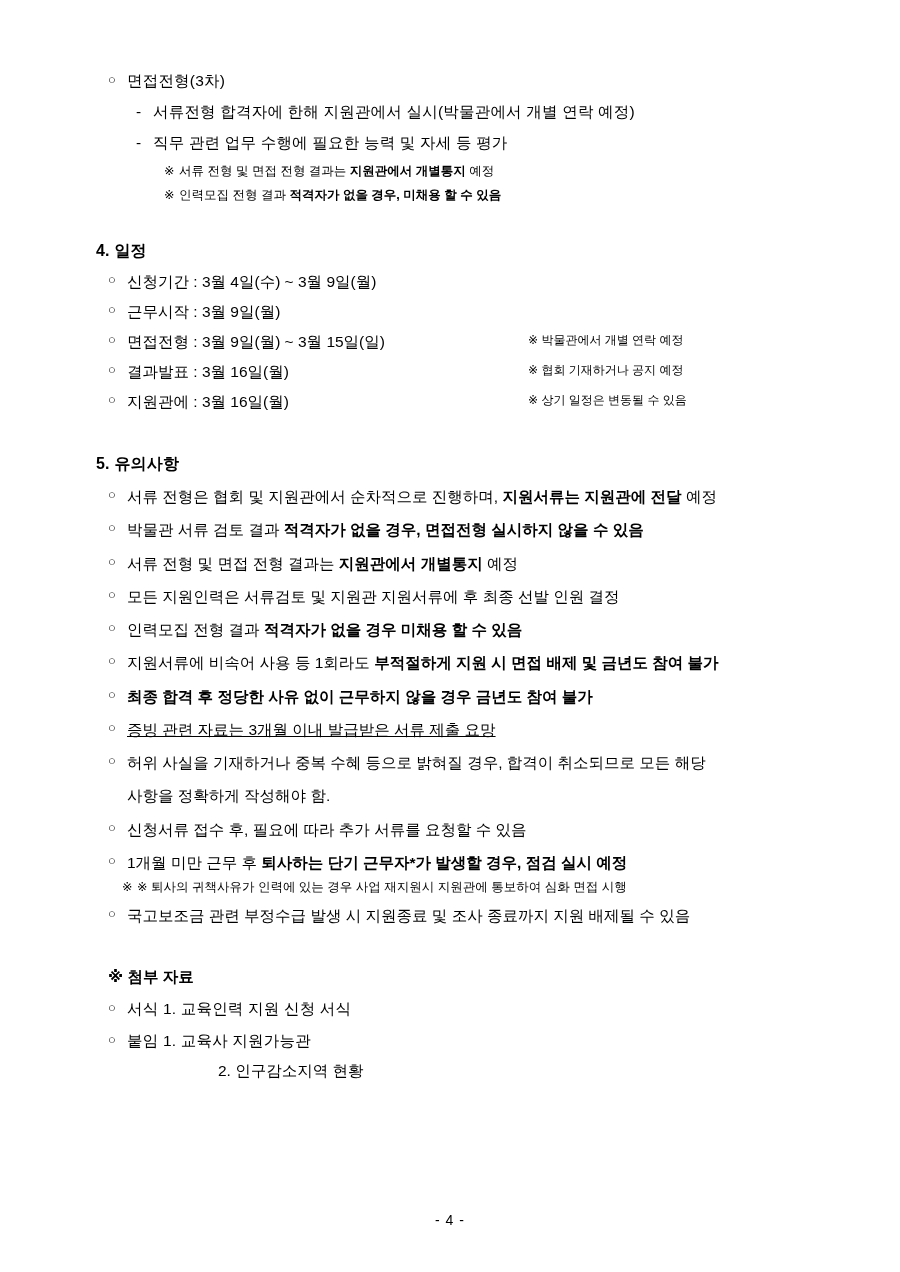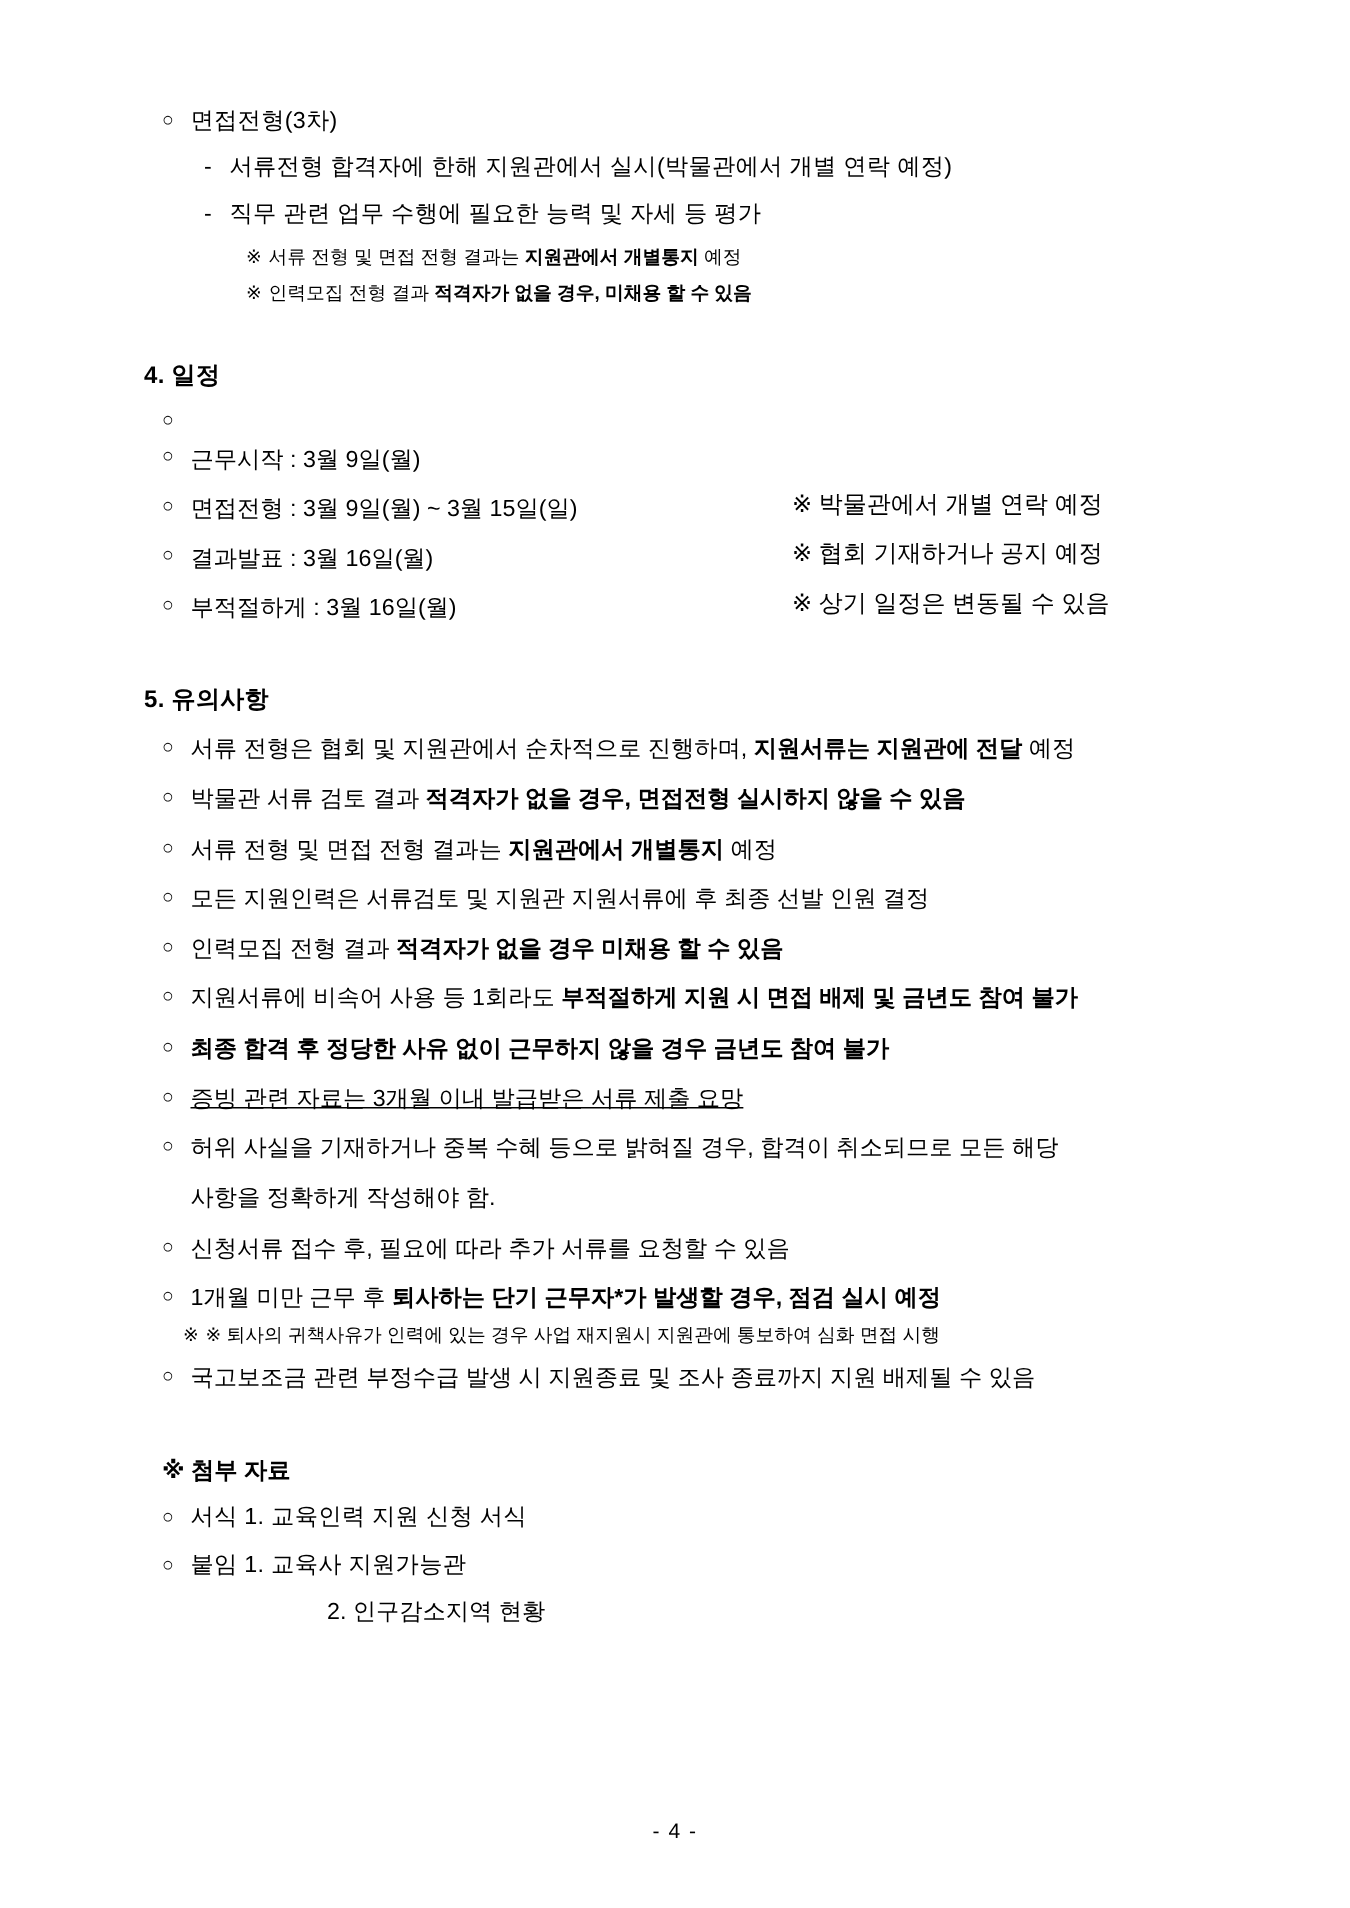--- a/index.html
+++ b/index.html
@@ -95,21 +95,21 @@
     flex: 0 0 420px;
     font-size: 15.5px;
     white-space: nowrap;
   }
   .sched-row .left .mark {
     width: 19px;
     flex: 0 0 19px;
     font-size: 13px;
   }
   .sched-row .rnote {
-    font-size: 16px;
+    font-size: 12px;
     white-space: nowrap;
     text-align: center;
   }
 
   
   .notice {
     display: flex;
     margin: 0 0 10px 0;
     font-size: 15.5px;
     line-height: 1.5;
@@ -187,20 +187,21 @@
 
   <div class="gap-lg"></div>
 
   <div class="block">
     <div class="sec-head">4. 일정</div>
 
     <div class="ind-1">
       <div class="sched-row">
         <span class="left">
             <span class="mark">○</span>
+            <span>신청기간 : 3월 4일(수) ~ 3월 9일(월)</span>
           </span>
         <span class="rnote"></span>
       </div>
       <div class="sched-row">
         <span class="left">
             <span class="mark">○</span>
             <span>근무시작 : 3월 9일(월)</span>
           </span>
         <span class="rnote"></span>
       </div>
@@ -214,21 +215,21 @@
       <div class="sched-row">
         <span class="left">
             <span class="mark">○</span>
             <span>결과발표 : 3월 16일(월)</span>
           </span>
         <span class="rnote">※ 협회 기재하거나 공지 예정</span>
       </div>
       <div class="sched-row">
         <span class="left">
             <span class="mark">○</span>
-            <span>부적절하게 : 3월 16일(월)</span>
+            <span>지원관에 : 3월 16일(월)</span>
           </span>
         <span class="rnote">※ 상기 일정은 변동될 수 있음</span>
       </div>
     </div>
   </div>
 
   <div class="gap-lg"></div>
 
   <div class="block">
     <div class="sec-head">5. 유의사항</div>

